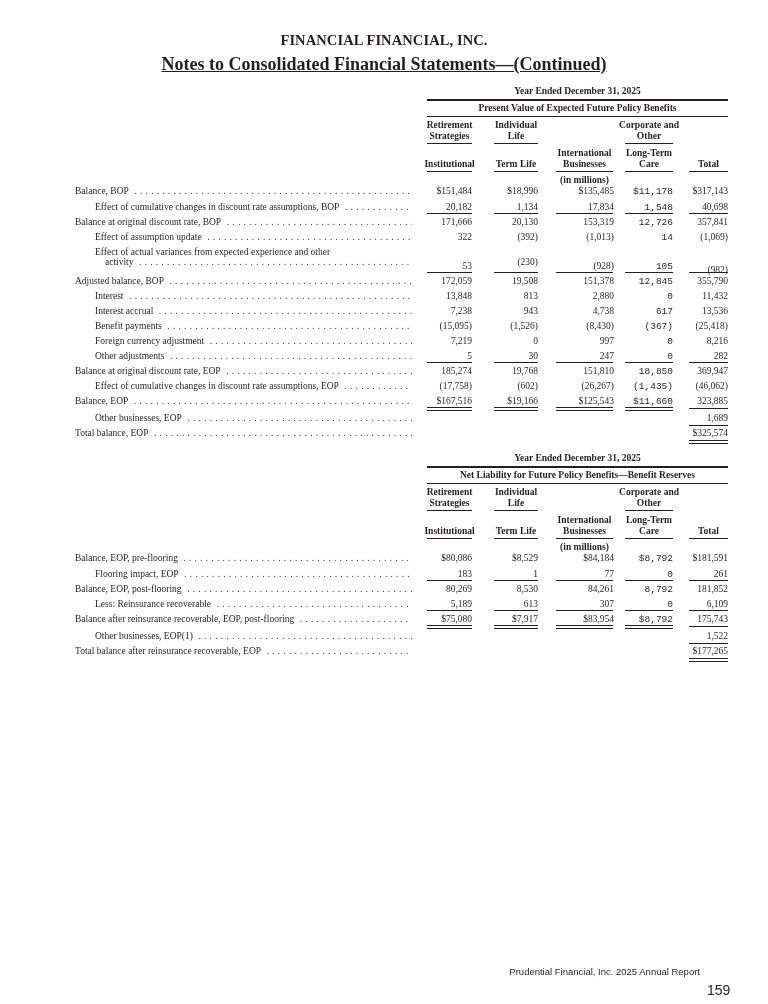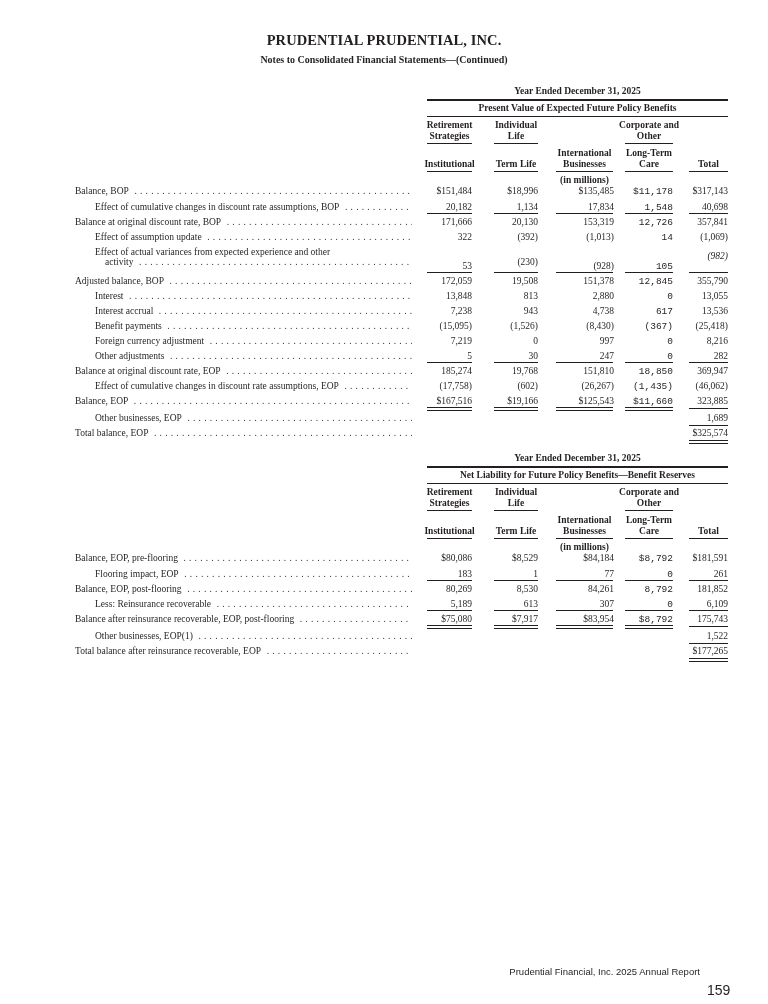--- a/index.html
+++ b/index.html
@@ -1,20 +1,20 @@
 <!DOCTYPE html>
 <html><head>
 <meta charset="utf-8">
 <style>
   html, body { margin:0; padding:0; background:#ffffff; }
   body { width:768px; height:1004px; position:relative; overflow:hidden;
          font-family:"Liberation Serif", "DejaVu Serif", serif; color:#231f20; }
   .title { position:absolute; left:0; width:768px; text-align:center; font-weight:bold; }
   #t1 { top:32px; font-size:14.5px; letter-spacing:0.1px; }
-  #t2 { top:54px; font-size:10px; }
+  #t2 { top:54px; font-size:18px;text-decoration:underline; }
 
   .tbl { position:absolute; left:0; top:0; width:768px; }
   .hdr-year { position:absolute; left:427px; width:301px; text-align:center; font-weight:bold; font-size:9.5px; }
   .rule { position:absolute; background:#231f20; }
   .hdr-sub { position:absolute; left:427px; width:301px; text-align:center; font-weight:bold; font-size:9.5px; }
   .colhd { position:absolute; text-align:center; font-weight:bold; font-size:9.5px; line-height:10.5px; }
   .inmil { position:absolute; left:556px; width:57px; text-align:center; font-weight:bold; font-size:9.5px; }
 
   .row { position:absolute; left:0; width:768px; height:14px; font-size:9.5px; }
   .lbl { position:absolute; left:75px; width:337px; white-space:nowrap; overflow:hidden; }
@@ -30,21 +30,21 @@
   .ul { position:absolute; height:1px; background:#231f20; }
   .dul { position:absolute; height:4px; border-top:1px solid #231f20; border-bottom:1px solid #231f20; box-sizing:border-box; }
 
   .footer { position:absolute; top:966px; left:0; width:700px; text-align:right;
             font-family:"Liberation Sans", "DejaVu Sans", sans-serif; font-size:9.5px; color:#231f20; }
   .pagenum { position:absolute; top:962px; left:707px; font-family:"Liberation Sans", "DejaVu Sans", sans-serif; font-size:14px;margin-top:20px; }
 </style>
 </head>
 <body>
 
-<div id="t1" class="title">PRUDENTIAL PRUDENTIAL, INC.</div>
+<div id="t1" class="title">FINANCIAL FINANCIAL, INC.</div>
 <div id="t2" class="title">Notes to Consolidated Financial Statements—(Continued)</div>
 
 <div id="table1" class="tbl">
     <div class="hdr-year" style="top: 86px;">Year Ended December 31, 2025</div>
     <div class="rule" style="left: 427px; top: 99px; width: 301px; height: 2px;"></div>
     <div class="hdr-sub" style="top: 103px;">Present Value of Expected Future Policy Benefits</div>
     <div class="rule" style="left: 427px; top: 116px; width: 301px; height: 1px;"></div>
     <div class="colhd" style="left: 421px; width: 57px; top: 120px; white-space: normal;">Retirement Strategies</div>
     <div class="ul" style="left: 427px; width: 45px; top: 143px;"></div>
     <div class="colhd" style="left: 488px; width: 56px; top: 120px; white-space: normal;">Individual Life</div>
@@ -93,37 +93,37 @@
       <div class="cell c2">(1,013)</div>
       <div class="cell c3">14</div>
       <div class="cell c4">(1,069)</div>
     </div>
     <div class="row" style="top: 247px; height: 28px;">
       <div class="lbl ind" style="height: 28px;"><span>Effect of actual variances from expected experience and other</span><div style="padding-left: 10px;"><span>activity</span><span class="dots"> ..................................................................</span></div></div>
       <div class="cell c0" style="top: 14px;">53</div>
       <div class="cell c1" style="top: 10px;">(230)</div>
       <div class="cell c2" style="top: 14px;">(928)</div>
       <div class="cell c3" style="top: 14px;">105</div>
-      <div class="cell c4" style="top: 4px; font-style: italic;">(982)</div>
+      <div class="cell c4" style="top: 18px;">(982)</div>
     </div>
     <div class="row" style="top: 276px;">
       <div class="lbl"><span>Adjusted balance, BOP</span><span class="dots"> ..................................................................</span></div>
       <div class="cell c0">172,059</div>
       <div class="cell c1">19,508</div>
       <div class="cell c2">151,378</div>
       <div class="cell c3">12,845</div>
       <div class="cell c4">355,790</div>
     </div>
     <div class="row" style="top: 291px;">
       <div class="lbl ind"><span>Interest</span><span class="dots"> ..................................................................</span></div>
       <div class="cell c0">13,848</div>
       <div class="cell c1">813</div>
       <div class="cell c2">2,880</div>
       <div class="cell c3">0</div>
-      <div class="cell c4">13,055</div>
+      <div class="cell c4">11,432</div>
     </div>
     <div class="row" style="top: 306px;">
       <div class="lbl ind"><span>Interest accrual</span><span class="dots"> ..................................................................</span></div>
       <div class="cell c0">7,238</div>
       <div class="cell c1">943</div>
       <div class="cell c2">4,738</div>
       <div class="cell c3">617</div>
       <div class="cell c4">13,536</div>
     </div>
     <div class="row" style="top: 321px;">

